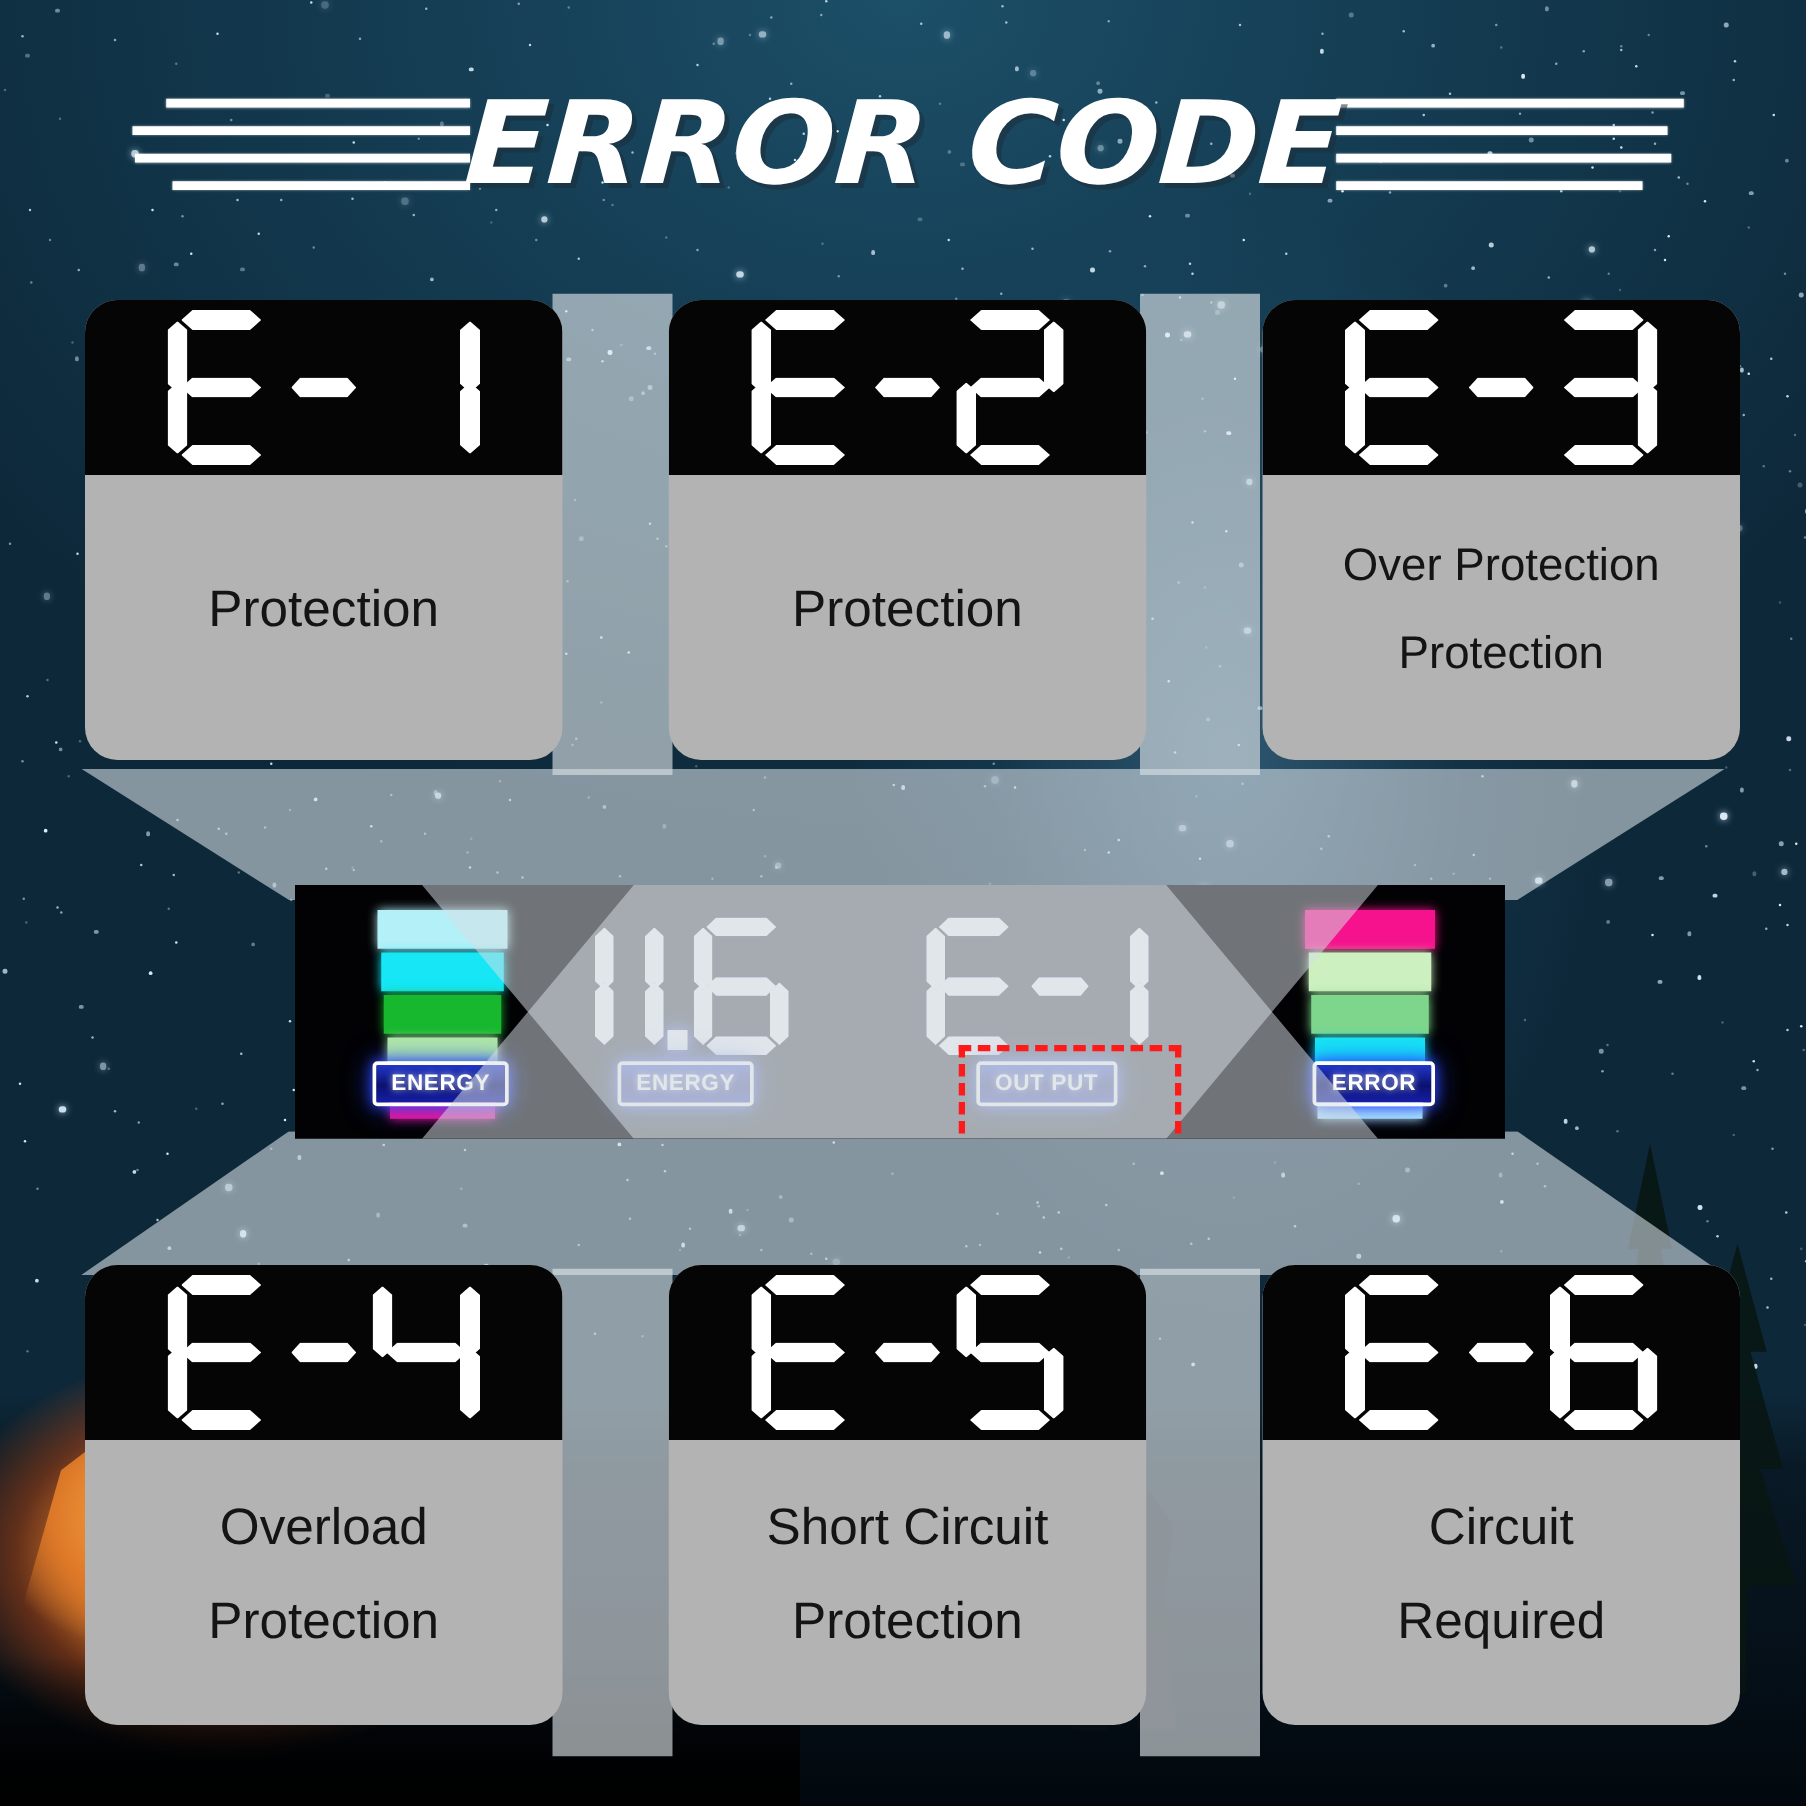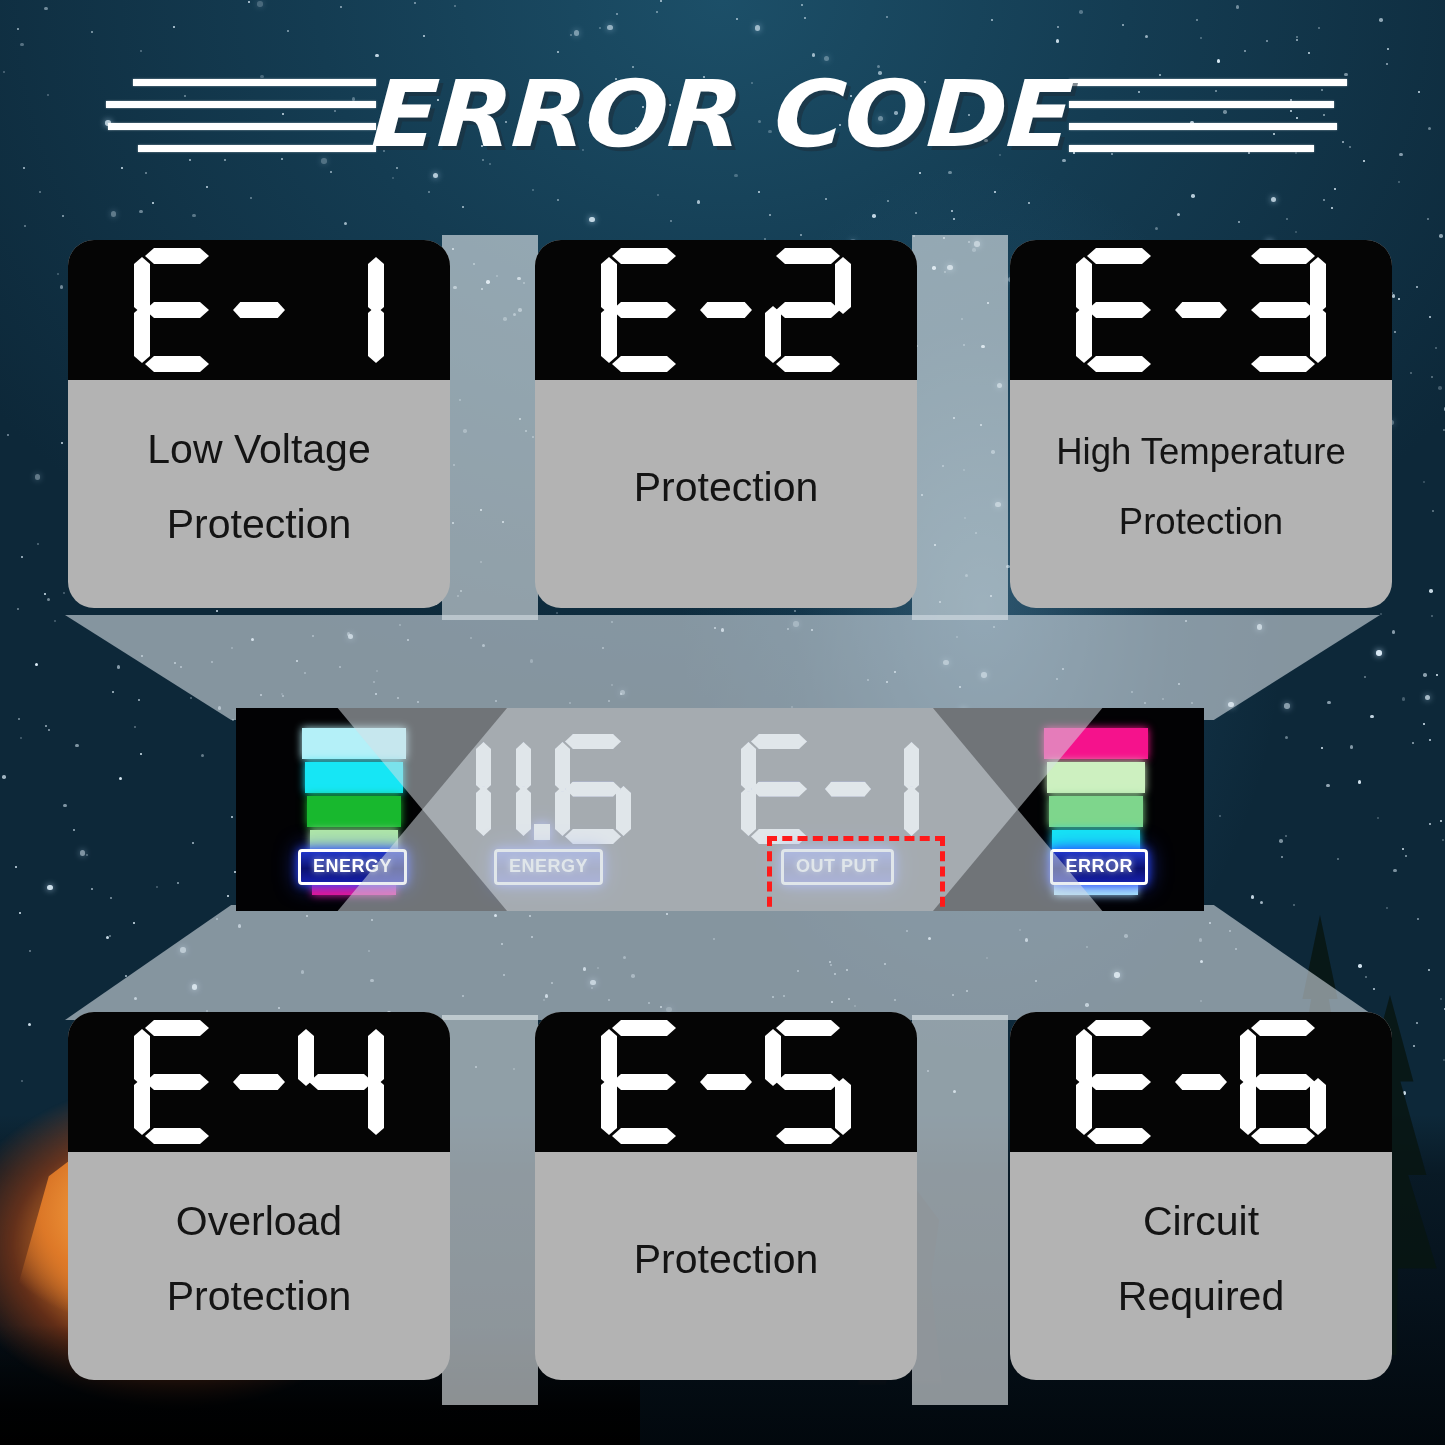--- a/index.html
+++ b/index.html
@@ -1208,21 +1208,20 @@
           <div class="s g"></div>
         </div>
         <div class="dash"></div>
         <div class="digit">
           <div class="s b"></div>
           <div class="s c"></div>
         </div>
       </div>
   </div>
   <div class="desc">
-    <span>Low Voltage</span>
     <span>Protection</span>
   </div>
 </div>
 
 <div class="card" id="card-e2">
   <div class="lcd-head">
     <div class="seg-row">
         <div class="digit">
           <div class="s a"></div>
           <div class="s d"></div>
@@ -1259,21 +1258,21 @@
         <div class="digit">
           <div class="s a"></div>
           <div class="s b"></div>
           <div class="s c"></div>
           <div class="s d"></div>
           <div class="s g"></div>
         </div>
       </div>
   </div>
   <div class="desc">
-    <span>High Temperature</span>
+    <span>Over Protection</span>
     <span>Protection</span>
   </div>
 </div>
 
 <div class="card" id="card-e4">
   <div class="lcd-head">
     <div class="seg-row">
         <div class="digit">
           <div class="s a"></div>
           <div class="s d"></div>
@@ -1310,20 +1309,21 @@
         <div class="digit">
           <div class="s a"></div>
           <div class="s c"></div>
           <div class="s d"></div>
           <div class="s f"></div>
           <div class="s g"></div>
         </div>
       </div>
   </div>
   <div class="desc">
+    <span>Short Circuit</span>
     <span>Protection</span>
   </div>
 </div>
 
 <div class="card" id="card-e6">
   <div class="lcd-head">
     <div class="seg-row">
         <div class="digit">
           <div class="s a"></div>
           <div class="s d"></div>

